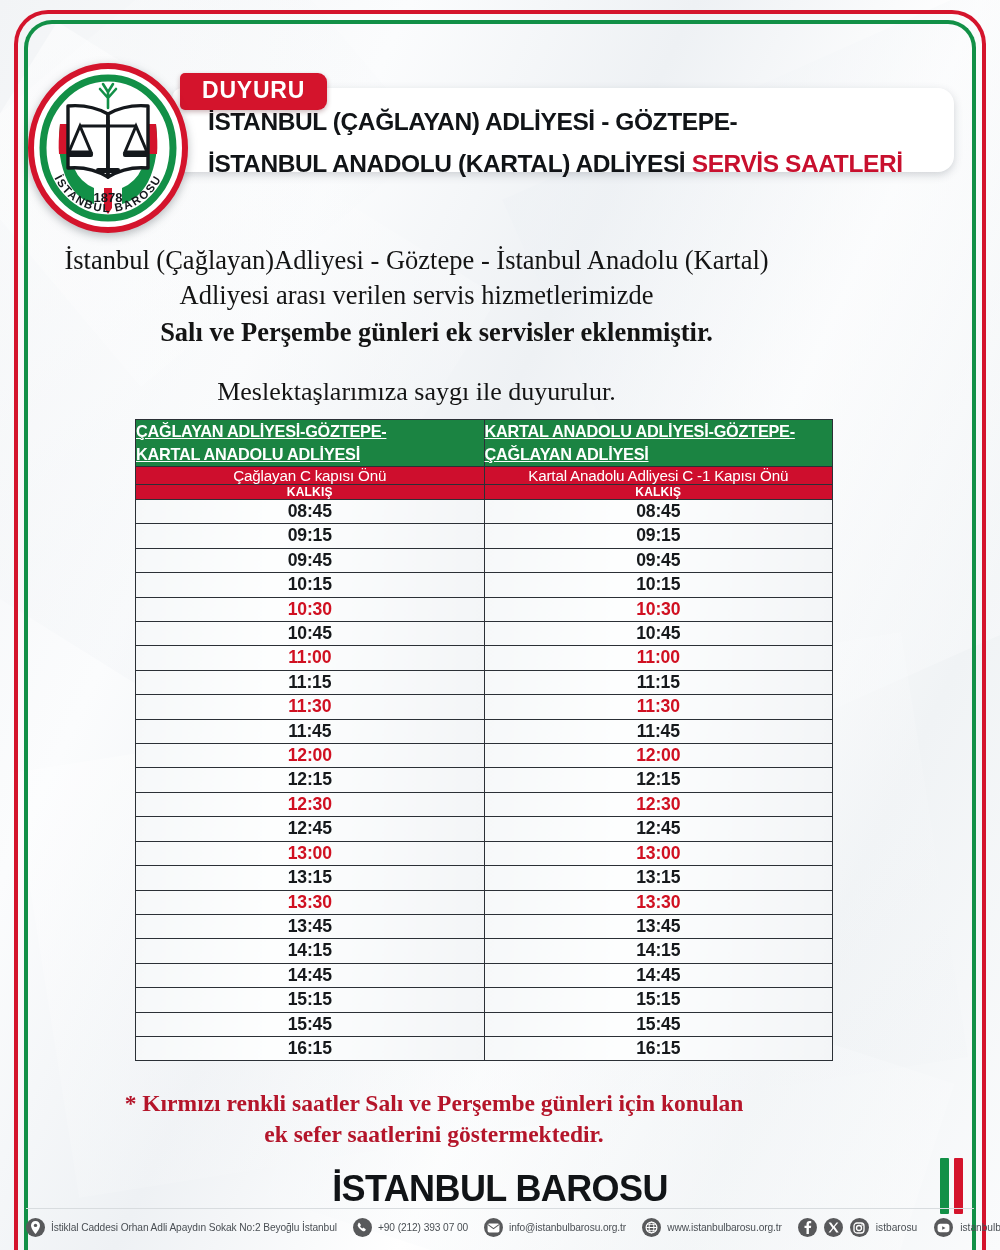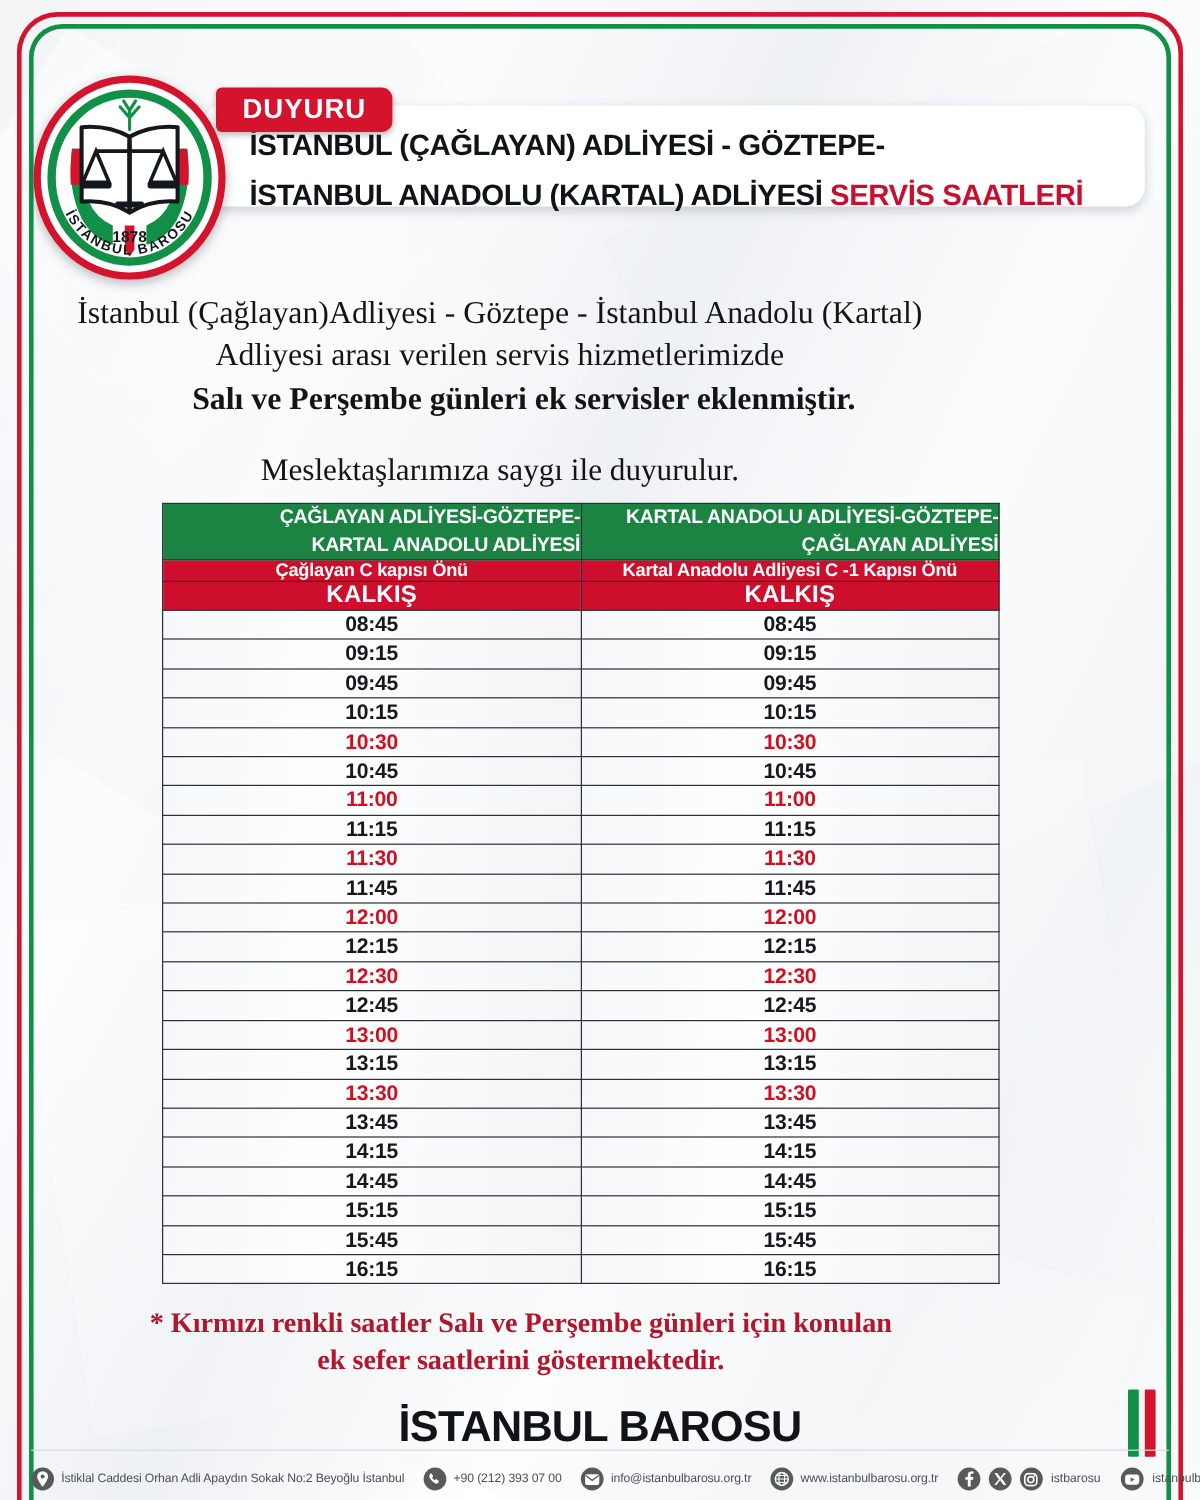--- a/index.html
+++ b/index.html
@@ -159,36 +159,37 @@
   .sched td, .sched th { border: 1.4px solid #2b3036; padding: 0; }
   .sched col { width: 50%; }
 
   .hdr-green {
     background: #1b8442;
     color: #ffffff;
     font-size: 16.3px;
     font-weight: 700;
     letter-spacing: -0.25px;
     line-height: 23px;
-    text-align: right;
+    text-align: left;
     padding: 7px 4px 8px 4px;
+    text-decoration: underline;
   }
   .hdr-red-sub {
     background: #ce0e2d;
     color: #ffffff;
     font-size: 15.2px;
-    font-weight: 700;
+    font-weight: 400;
     letter-spacing: -0.2px;
     text-align: center;
     padding: 4px 4px 5px 4px;
   }
   .hdr-red-kalkis {
     background: #ce0e2d;
     color: #ffffff;
-    font-size: 20px;
+    font-size: 12px;
     font-weight: 700;
     letter-spacing: 0.2px;
     text-align: center;
     padding: 3px 4px 4px 4px;
   }
 
   .sched td.t {
     background: linear-gradient(100deg, #f6f8f9 0%, #fdfefe 40%, #f3f5f7 100%);
     text-align: center;
     font-size: 17.6px;
@@ -222,21 +223,21 @@
     letter-spacing: -0.6px;
     color: #111417;
   }
 
   
   .contactbar {
     position: absolute;
     left: 26px; right: 26px; bottom: 8px;
     height: 34px;
     display: flex;
-    align-items: flex-end;
+    align-items: center;
     gap: 0px;
     border-top: 1px solid #d8dcdf;
     padding-top: 4px;
     font-size: 10.2px;
     color: #4a4f54;
     white-space: nowrap;
   }
   .citem { display: flex; align-items: center; gap: 6px; margin-right: 16px; }
   .citem .lbl { font-size: 10.2px; letter-spacing: -0.1px; }
   .ico {

